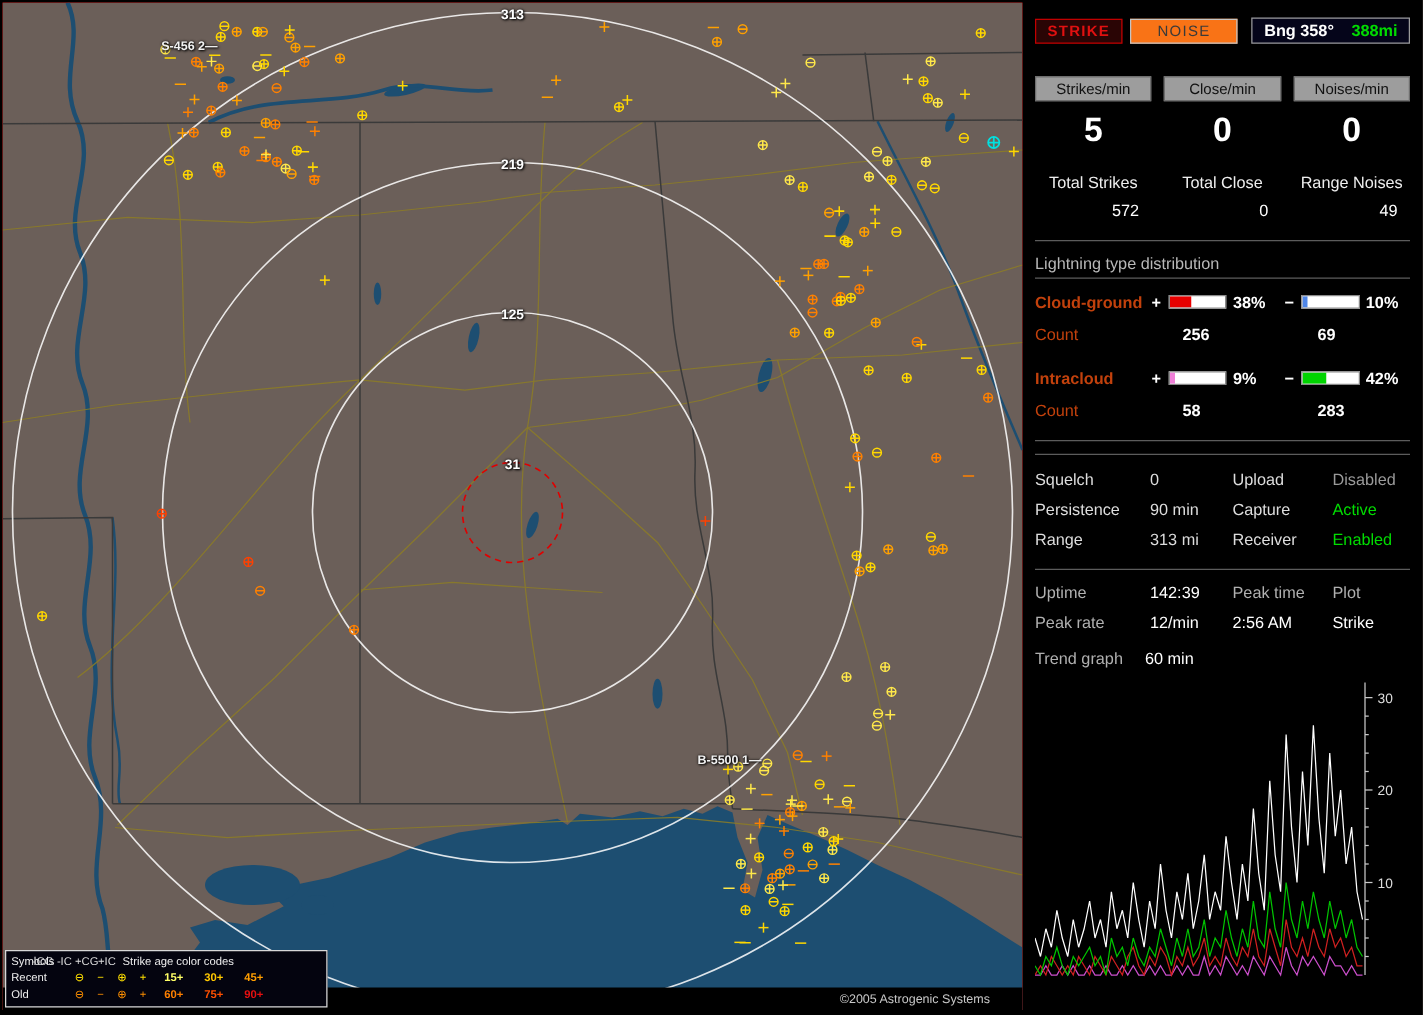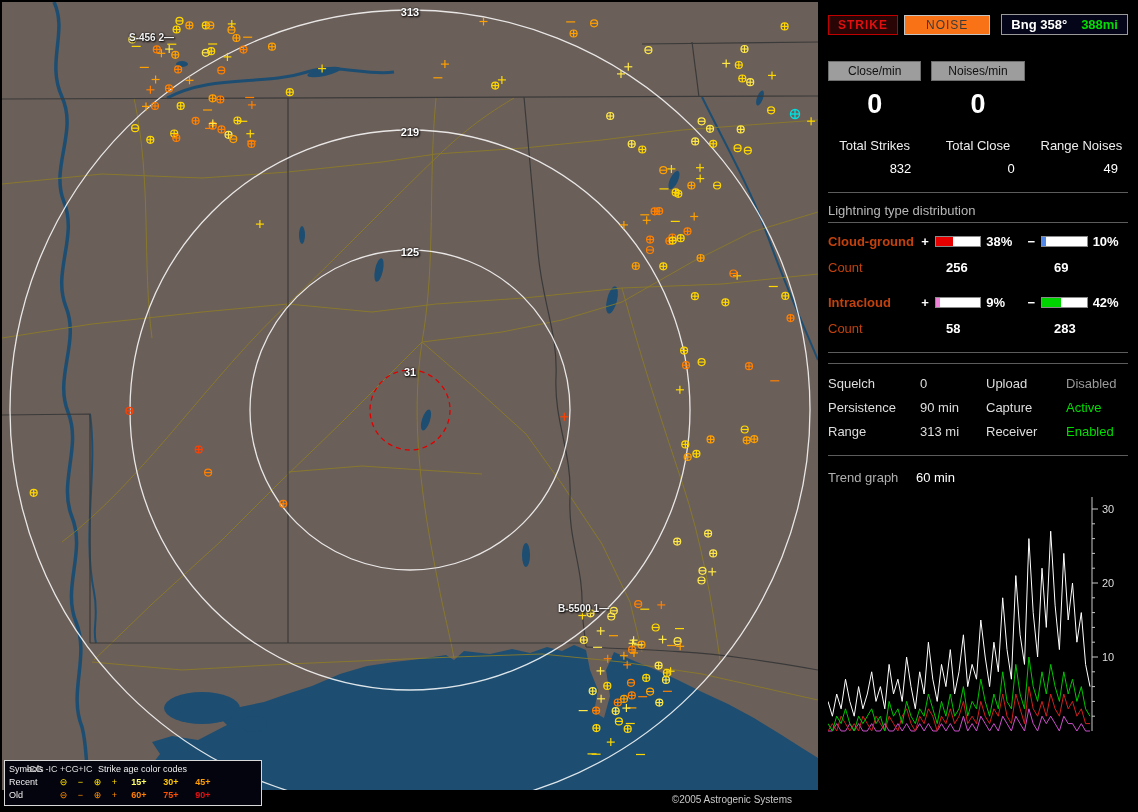--- a/index.html
+++ b/index.html
@@ -1046,33 +1046,37 @@
       <button class="btn-strike">STRIKE</button>
       <button class="btn-noise">NOISE</button>
       <div class="bng">
         <span class="b">Bng 358°</span>
         <span style="color: rgb(0, 221, 0);">388mi</span>
       </div>
     </div>
 
     <div class="stats">
       <div>
+        <div class="stat-h">Strikes/min</div>
+        <div class="stat-v">5</div>
+      </div>
+      <div>
         <div class="stat-h">Close/min</div>
         <div class="stat-v">0</div>
       </div>
       <div>
         <div class="stat-h">Noises/min</div>
         <div class="stat-v">0</div>
       </div>
     </div>
 
     <div class="totals">
       <div>
         <div class="tl">Total Strikes</div>
-        <div class="tv">832</div>
+        <div class="tv">572</div>
       </div>
       <div>
         <div class="tl">Total Close</div>
         <div class="tv">0</div>
       </div>
       <div>
         <div class="tl">Range Noises</div>
         <div class="tv">49</div>
       </div>
     </div>
@@ -1138,20 +1142,31 @@
       <span style="color: rgb(0, 221, 0);">Active</span>
 
       <span>Range</span>
       <span>313 mi</span>
       <span>Receiver</span>
       <span style="color: rgb(0, 221, 0);">Enabled</span>
     </div>
 
     <hr class="sep">
 
+    <div class="uptime">
+      <span style="color: rgb(176, 176, 176);">Uptime</span>
+      <span style="color: rgb(255, 255, 255);">142:39</span>
+      <span style="color: rgb(176, 176, 176);">Peak time</span>
+      <span style="color: rgb(176, 176, 176);">Plot</span>
+
+      <span style="color: rgb(176, 176, 176);">Peak rate</span>
+      <span style="color: rgb(255, 255, 255);">12/min</span>
+      <span style="color: rgb(255, 255, 255);">2:56 AM</span>
+      <span style="color: rgb(255, 255, 255);">Strike</span>
+    </div>
 
     <div class="trendrow">
       <span>Trend graph</span>
       <span class="val">60 min</span>
     </div>
 
     <div class="chart">
       <svg id="trend-svg" width="300" height="246">
           <line x1="264" y1="4" x2="264" y2="238" stroke="#c8c8c8" stroke-width="1"></line>
           <line x1="264" y1="223.2" x2="267" y2="223.2" stroke="#c8c8c8" stroke-width="1"></line>

